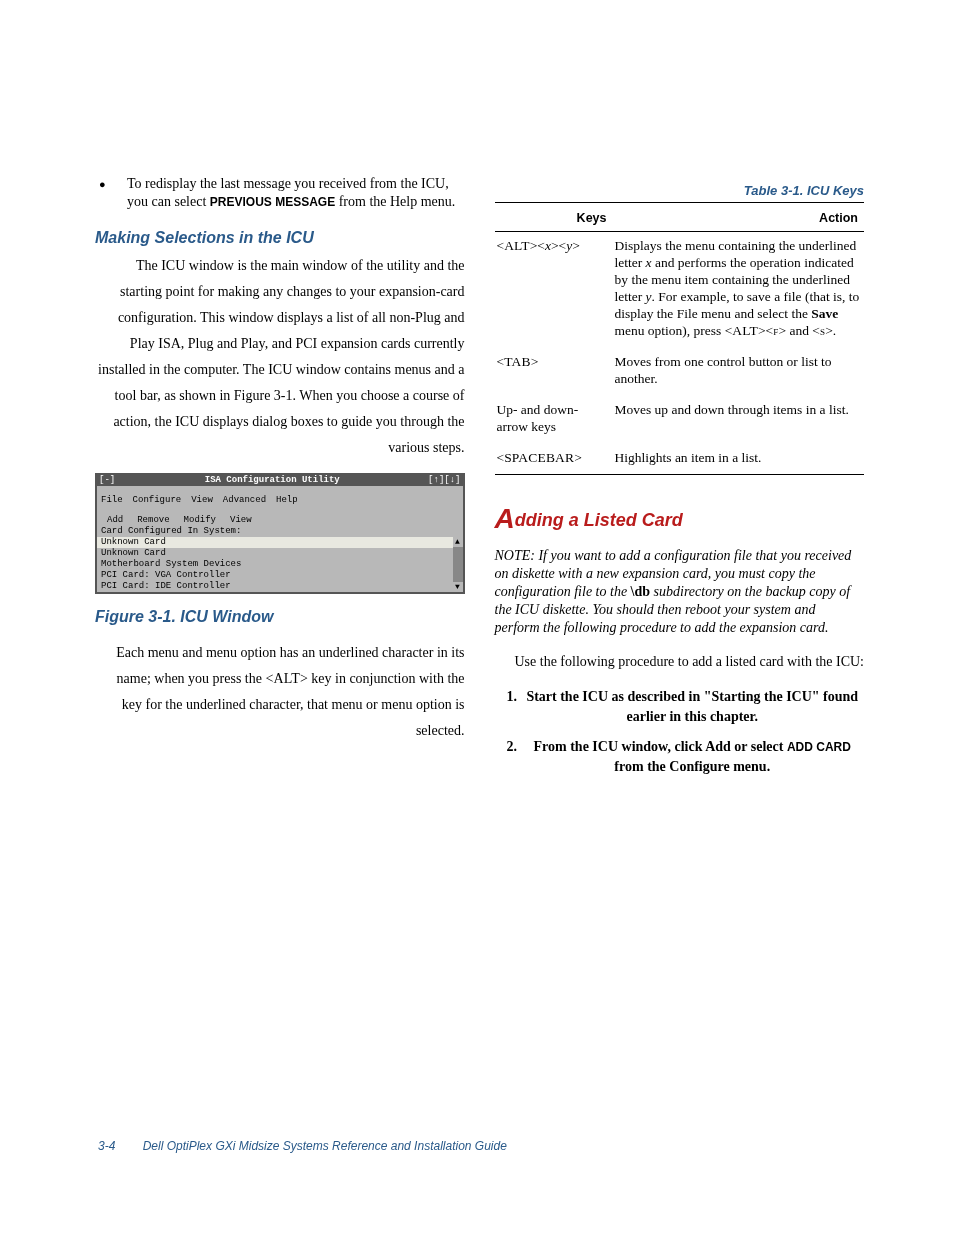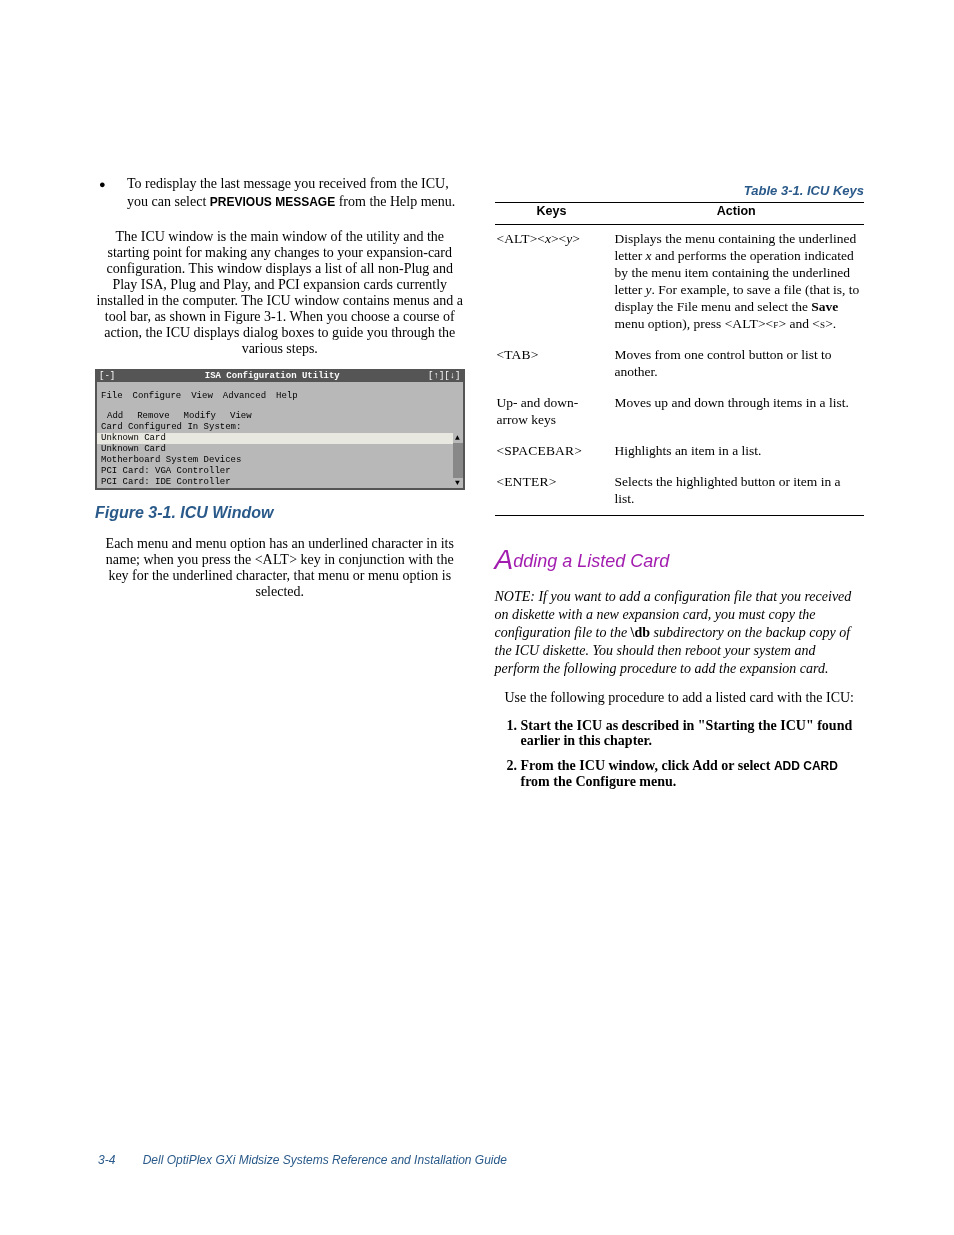--- a/index.html
+++ b/index.html
@@ -46,22 +46,22 @@
   h3.subhead {
     font-family: Arial, Helvetica, sans-serif;
     font-weight: bold;
     font-style: italic;
     color: #2a5a8a;
     font-size: 16px;
     margin: 14px 0 6px 0;
   }
   p.body {
     margin: 6px 0 12px 0;
-    line-height: 16px;
-    text-align: center;
+    line-height: 26px;
+    text-align: right;
   }
   .figure-wrap {
     margin: 8px 0 10px 0;
   }
   .icu-window {
     background: #555;
     padding: 2px;
     font-family: "Courier New", monospace;
     font-size: 9px;
     color: #fff;
@@ -138,65 +138,66 @@
     margin: 8px 0 4px 0;
   }
   table.icu-keys {
     border-collapse: collapse;
     width: 100%;
     font-size: 13.5px;
   }
   table.icu-keys th {
     font-family: Arial, Helvetica, sans-serif;
     font-size: 12.5px;
-    text-align: center;
-    padding: 1px 6px 6px 2px;
+    text-align: right;
+    padding: 8px 6px 6px 2px;
     border-top: 1px solid #000;
     border-bottom: 1px solid #000;
   }
   table.icu-keys th:first-child { width: 110px; }
   table.icu-keys td {
     vertical-align: top;
     padding: 5px 4px 9px 2px;
     line-height: 17px;
   }
   table.icu-keys tbody tr:last-child td {
     border-bottom: 1px solid #000;
     padding-bottom: 8px;
   }
   h2.section {
     font-family: Arial, Helvetica, sans-serif;
-    font-weight: normal;
-    font-style: italic;
-    color: #a21caf;
+    font-weight: bold;
+    font-style: italic;
+    color: #b91c1c;
     font-size: 18px;
     margin: 28px 0 12px 0;
   }
   h2.section .big {
     font-size: 28px;
     font-style: italic;
     vertical-align: -2px;
   }
   p.note {
     font-style: italic;
     line-height: 18px;
     margin: 6px 0 12px 0;
   }
   ol.steps {
     margin: 6px 0;
     padding-left: 26px;
     font-weight: bold;
   }
   ol.steps li {
     margin-bottom: 10px;
-    line-height: 15px;
+    line-height: 20px;
+    text-align: center;
   }
   .footer {
     position: absolute;
-    bottom: 68px;
+    bottom: 82px;
     left: 98px;
     font-family: Arial, Helvetica, sans-serif;
     font-style: italic;
     font-size: 12px;
     color: #2a5a8a;
   }
   .footer .pn { margin-right: 24px; }
 </style>
 </head>
 <body>
@@ -205,20 +206,21 @@
 
   <div class="col">
 
     <div class="bullet-row">
       <div class="bullet-dot">●</div>
       <div class="bullet-text">
         <span>To redisplay the last message you received from the ICU, you can select </span><span class="sans-bold">PREVIOUS MESSAGE</span><span> from the Help menu.</span>
       </div>
     </div>
 
+    <h3 class="subhead">Making Selections in the ICU</h3>
 
     <p class="body">The ICU window is the main window of the utility and the starting point for making any changes to your expansion-card configuration. This window displays a list of all non-Plug and Play ISA, Plug and Play, and PCI expansion cards currently installed in the computer. The ICU window contains menus and a tool bar, as shown in Figure 3-1. When you choose a course of action, the ICU displays dialog boxes to guide you through the various steps.</p>
 
     <div class="figure-wrap">
       <div class="icu-window">
         <div class="icu-title">
           <div class="l">[-]</div>
           <div class="c">ISA Configuration Utility</div>
           <div class="r">[↑][↓]</div>
         </div>
@@ -275,24 +277,20 @@
             <td>Moves from one control button or list to another.</td>
           </tr>
           <tr>
             <td>Up- and down-arrow keys</td>
             <td>Moves up and down through items in a list.</td>
           </tr>
           <tr>
             <td>&lt;<span class="sc">SPACEBAR</span>&gt;</td>
             <td>Highlights an item in a list.</td>
           </tr>
-          <tr>
-            <td>&lt;<span class="sc">ENTER</span>&gt;</td>
-            <td>Selects the highlighted button or item in a list.</td>
-          </tr>
         </tbody>
     </table>
 
     <h2 class="section">
       <span class="big">A</span><span>dding a Listed Card</span>
     </h2>
 
     <p class="note">
       <span>NOTE: If you want to add a configuration file that you received on diskette with a new expansion card, you must copy the configuration file to the </span><b style="font-style:normal">\db</b><span> subdirectory on the backup copy of the ICU diskette. You should then reboot your system and perform the following procedure to add the expansion card.</span>
     </p>

